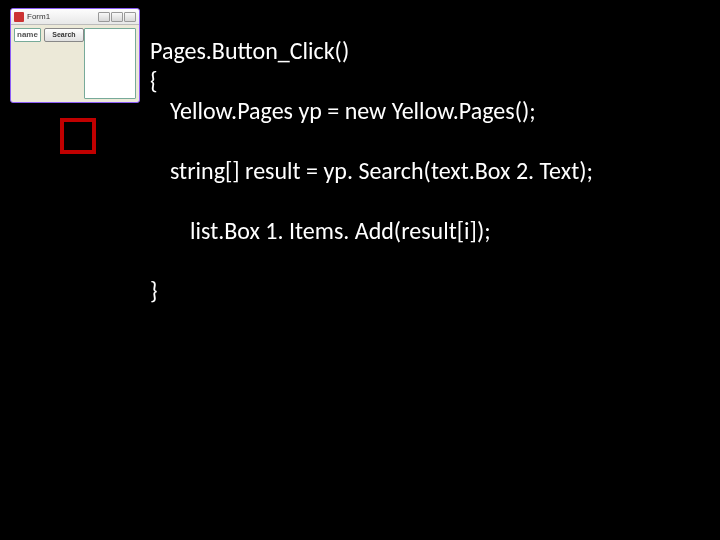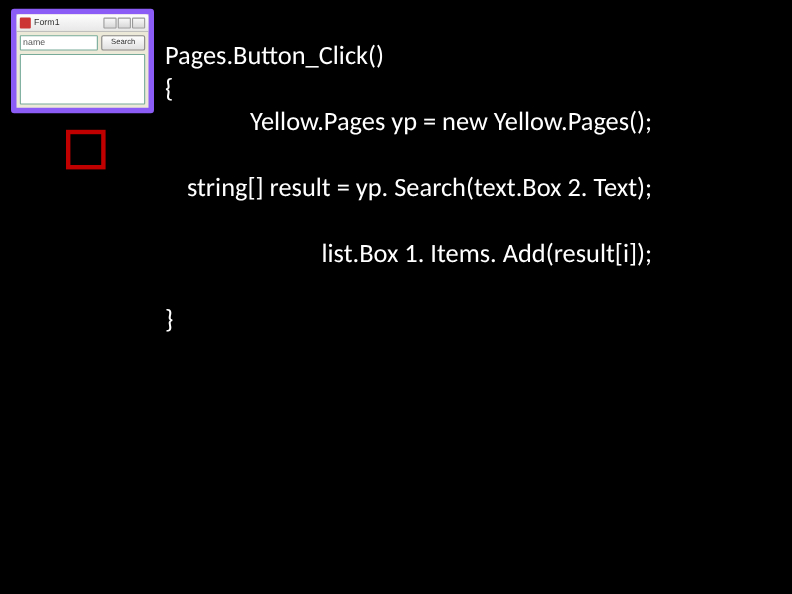--- a/index.html
+++ b/index.html
@@ -13,21 +13,21 @@
     overflow: hidden;
     position: relative;
   }
   .mockup {
     position: absolute;
     left: 10px;
     top: 8px;
     width: 130px;
     height: 95px;
     background: #ece9d8;
-    border: 5px solid #8b5cf6;
+    border: 1px solid #8b5cf6;
     border-radius: 3px;
     box-shadow: 0 1px 2px rgba(0,0,0,0.2);
     font-family: Tahoma, sans-serif;
     font-size: 8px;
     color: #222;
   }
   .titlebar {
     height: 16px;
     background: linear-gradient(#fdfdfd, #e8e8e8);
     border-bottom: 1px solid #bbb;
@@ -55,22 +55,23 @@
   .winbtn {
     width: 12px;
     height: 10px;
     background: linear-gradient(#f8f8f8,#d8d8d8);
     border: 1px solid #999;
     border-radius: 1px;
   }
   .client {
     padding: 3px;
     display: flex;
-    flex-direction: column;
+    flex-direction: row;
     height: calc(100% - 16px);
+    font-weight: bold;
   }
   .toprow {
     display: flex;
     gap: 3px;
     margin-bottom: 3px;
   }
   .textbox {
     flex: 1;
     height: 14px;
     background: #fff;
@@ -107,22 +108,22 @@
   }
   .code {
     position: absolute;
     left: 150px;
     top: 6px;
     color: #fff;
     font-size: 24px;
     line-height: 30px;
     white-space: pre;
   }
-  .indent1 { padding-left: 20px; display: block; text-align: right; }
-  .indent2 { padding-left: 40px; display: block; text-align: right; }
+  .indent1 { padding-left: 20px; display: block; }
+  .indent2 { padding-left: 40px; display: block; }
 </style>
 </head>
 <body>
 
 <div class="mockup">
   <div class="titlebar">
     <div class="win-icon"></div>
     <div class="win-title">Form1</div>
     <div class="winbtns">
       <div class="winbtn"></div>

